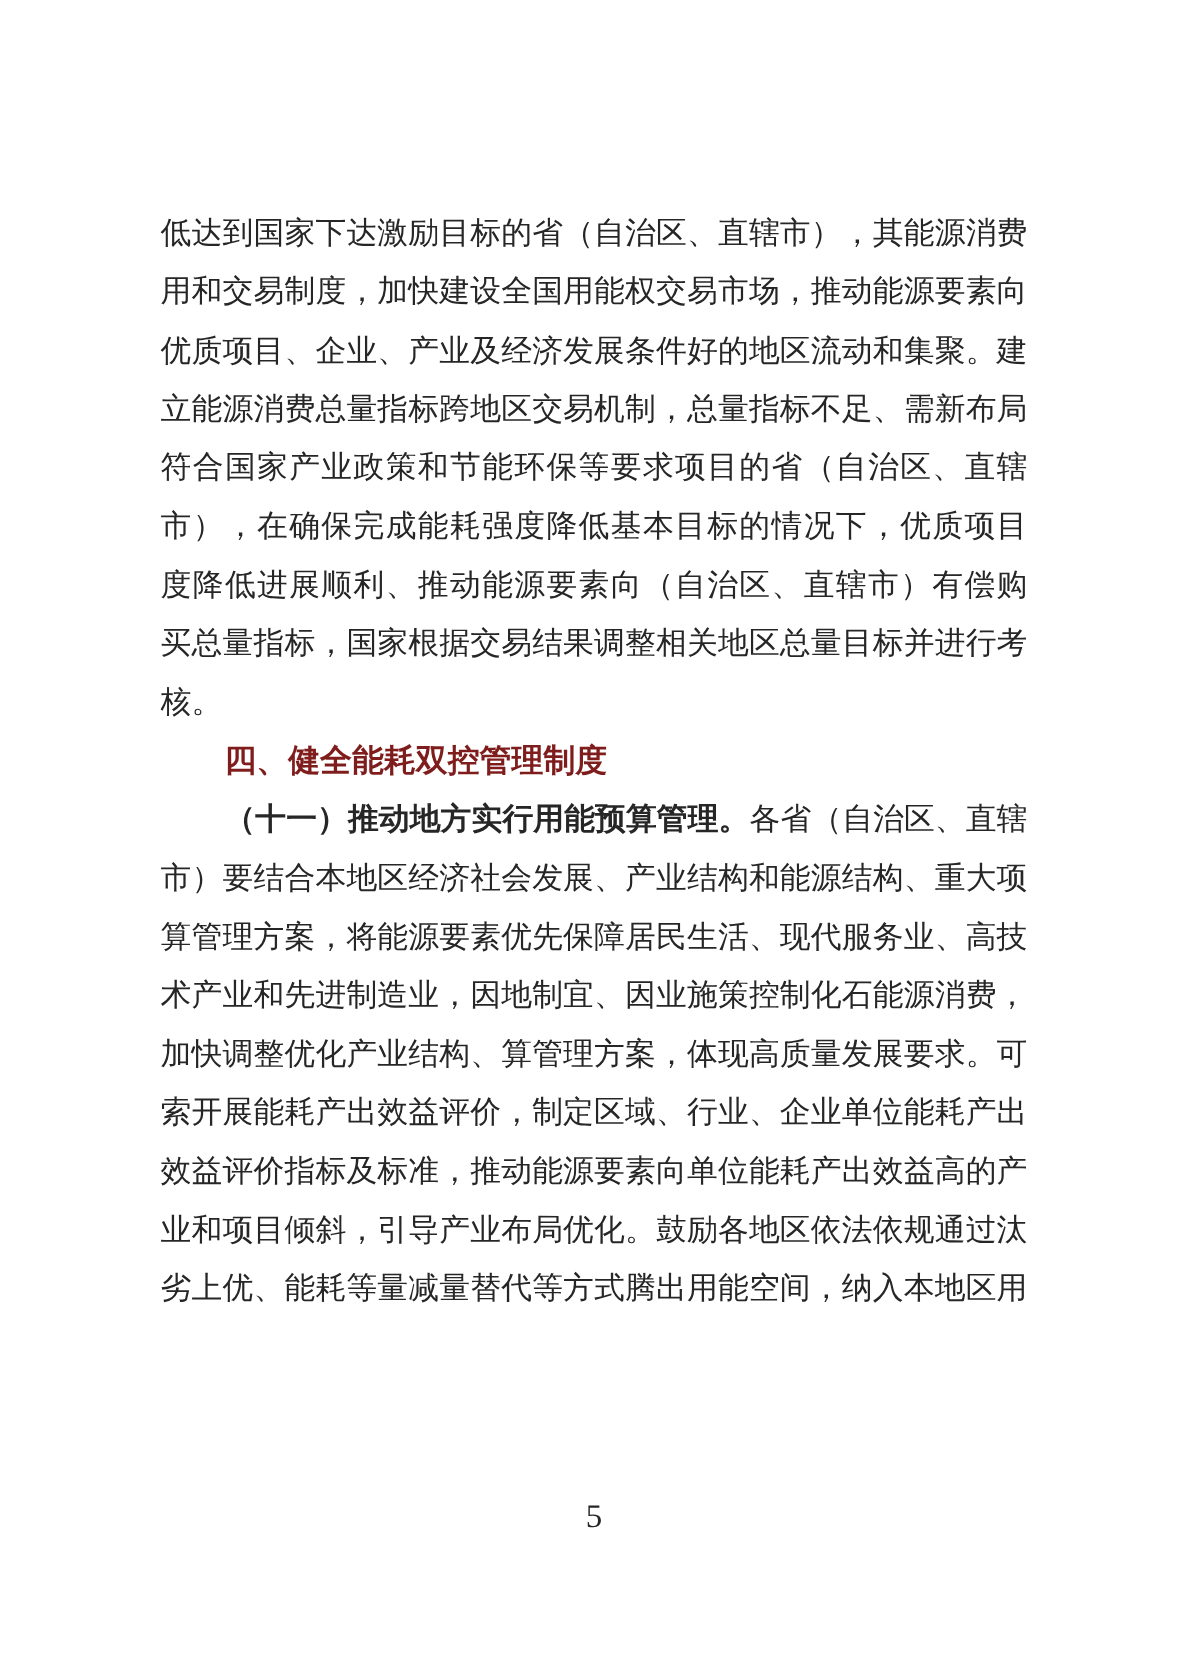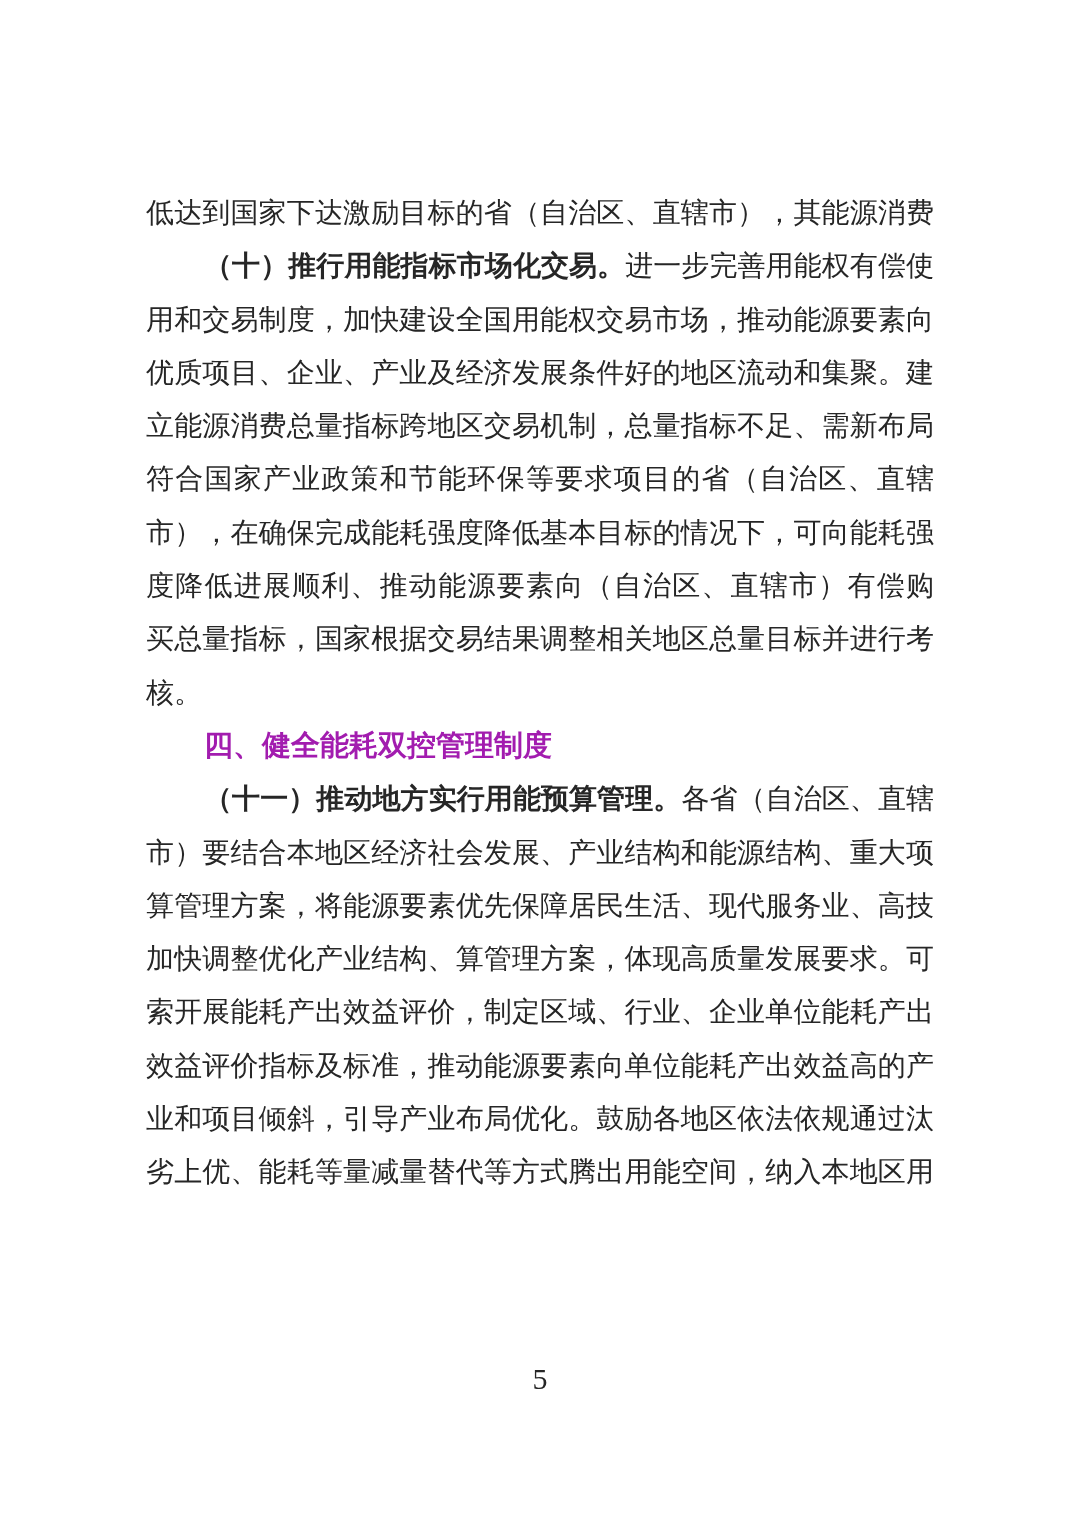--- a/index.html
+++ b/index.html
@@ -34,21 +34,21 @@
   }
   .line.indent {
     padding-left: 58px;
   }
   .line .seg { font-weight: 400; }
   .line .seg.bold { font-weight: 700; }
   .line.heading {
     font-family: "Liberation Sans", "DejaVu Sans", sans-serif;
     font-weight: 700;
     font-size: 29px;
-    color: #a21caf;
+    color: #7f1d1d;
     text-align: left;
     text-align-last: left;
   }
   .page-number {
     position: absolute;
     left: 0;
     top: 1352px;
     width: 100%;
     text-align: center;
     font-size: 30px;
@@ -56,33 +56,33 @@
     color: #262626;
     font-family: "Liberation Serif", "DejaVu Serif", serif;
   }
 </style>
 </head>
 <body>
 
 <div class="page">
   <div class="doc-body">
       <div class="line"><span class="seg">低达到国家下达激励目标的省（自治区、直辖市），其能源消费</span></div>
-      <div class="line indent"><span class="seg bold">（十）推行用能指标市场化交易。</span><span class="seg">进一步完善用能权有偿使</span></div>
       <div class="line"><span class="seg">用和交易制度，加快建设全国用能权交易市场，推动能源要素向</span></div>
       <div class="line"><span class="seg">优质项目、企业、产业及经济发展条件好的地区流动和集聚。建</span></div>
       <div class="line"><span class="seg">立能源消费总量指标跨地区交易机制，总量指标不足、需新布局</span></div>
       <div class="line"><span class="seg">符合国家产业政策和节能环保等要求项目的省（自治区、直辖</span></div>
-      <div class="line"><span class="seg">市），在确保完成能耗强度降低基本目标的情况下，可向能耗强</span></div>
+      <div class="line"><span class="seg">市），在确保完成能耗强度降低基本目标的情况下，优质项目</span></div>
       <div class="line"><span class="seg">度降低进展顺利、推动能源要素向（自治区、直辖市）有偿购</span></div>
       <div class="line"><span class="seg">买总量指标，国家根据交易结果调整相关地区总量目标并进行考</span></div>
       <div class="line para-end"><span class="seg">核。</span></div>
       <div class="line heading indent para-end"><span class="seg bold">四、健全能耗双控管理制度</span></div>
       <div class="line indent"><span class="seg bold">（十一）推动地方实行用能预算管理。</span><span class="seg">各省（自治区、直辖</span></div>
       <div class="line"><span class="seg">市）要结合本地区经济社会发展、产业结构和能源结构、重大项</span></div>
       <div class="line"><span class="seg">算管理方案，将能源要素优先保障居民生活、现代服务业、高技</span></div>
+      <div class="line"><span class="seg">术产业和先进制造业，因地制宜、因业施策控制化石能源消费，</span></div>
       <div class="line"><span class="seg">加快调整优化产业结构、算管理方案，体现高质量发展要求。可探</span></div>
       <div class="line"><span class="seg">索开展能耗产出效益评价，制定区域、行业、企业单位能耗产出</span></div>
       <div class="line"><span class="seg">效益评价指标及标准，推动能源要素向单位能耗产出效益高的产</span></div>
       <div class="line"><span class="seg">业和项目倾斜，引导产业布局优化。鼓励各地区依法依规通过汰</span></div>
       <div class="line"><span class="seg">劣上优、能耗等量减量替代等方式腾出用能空间，纳入本地区用</span></div>
     </div>
   <div class="page-number">5</div>
 </div>
 
 </body></html>

